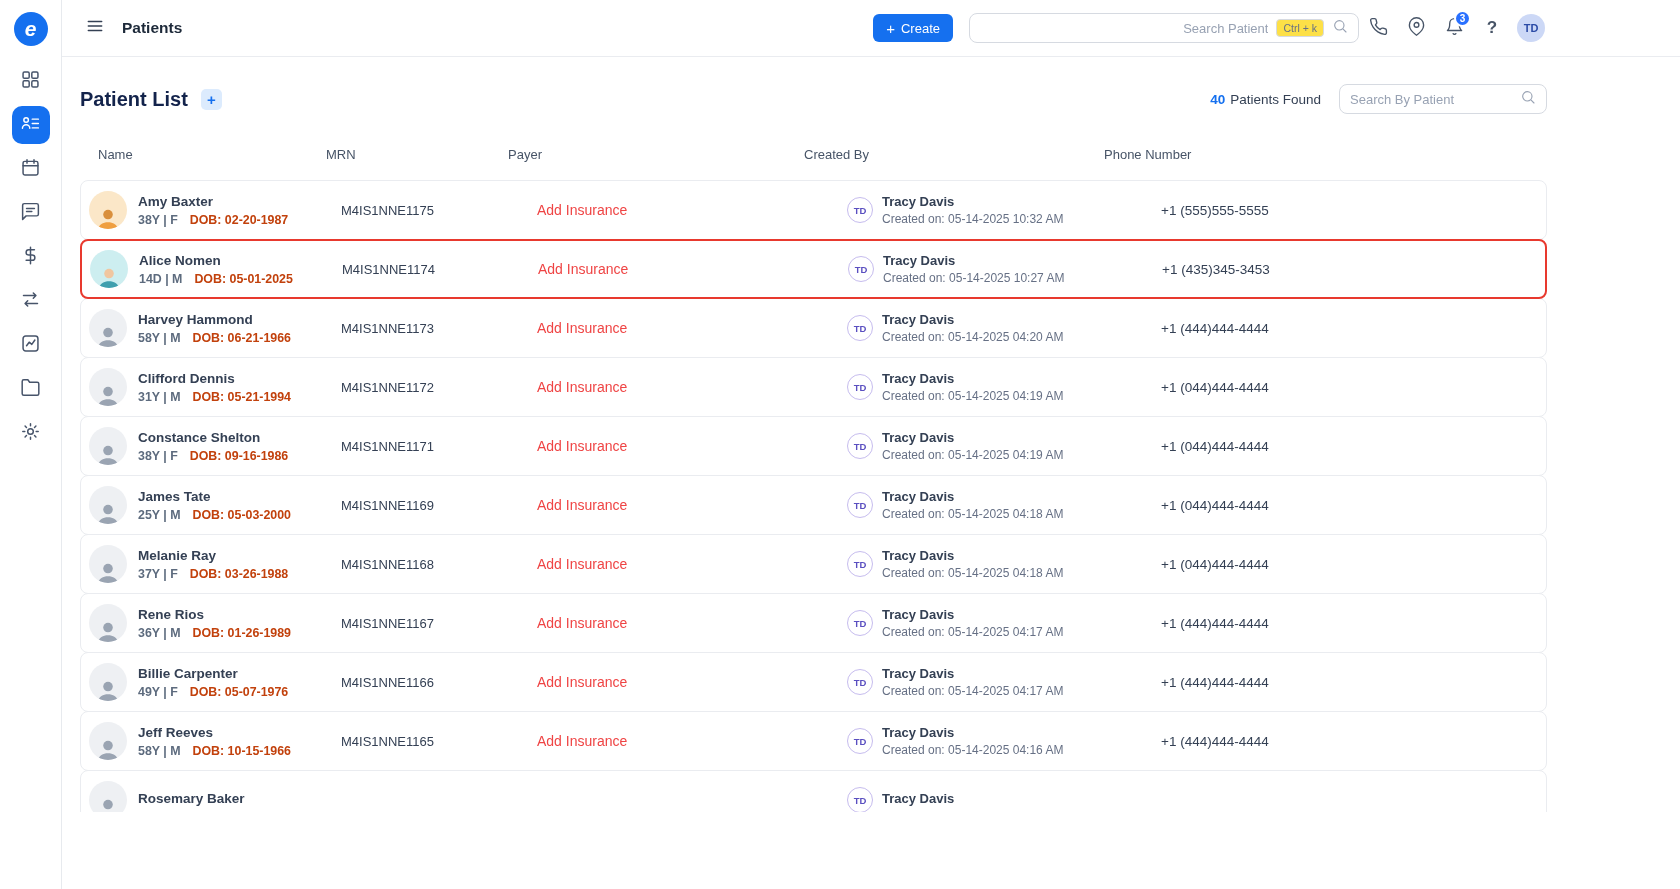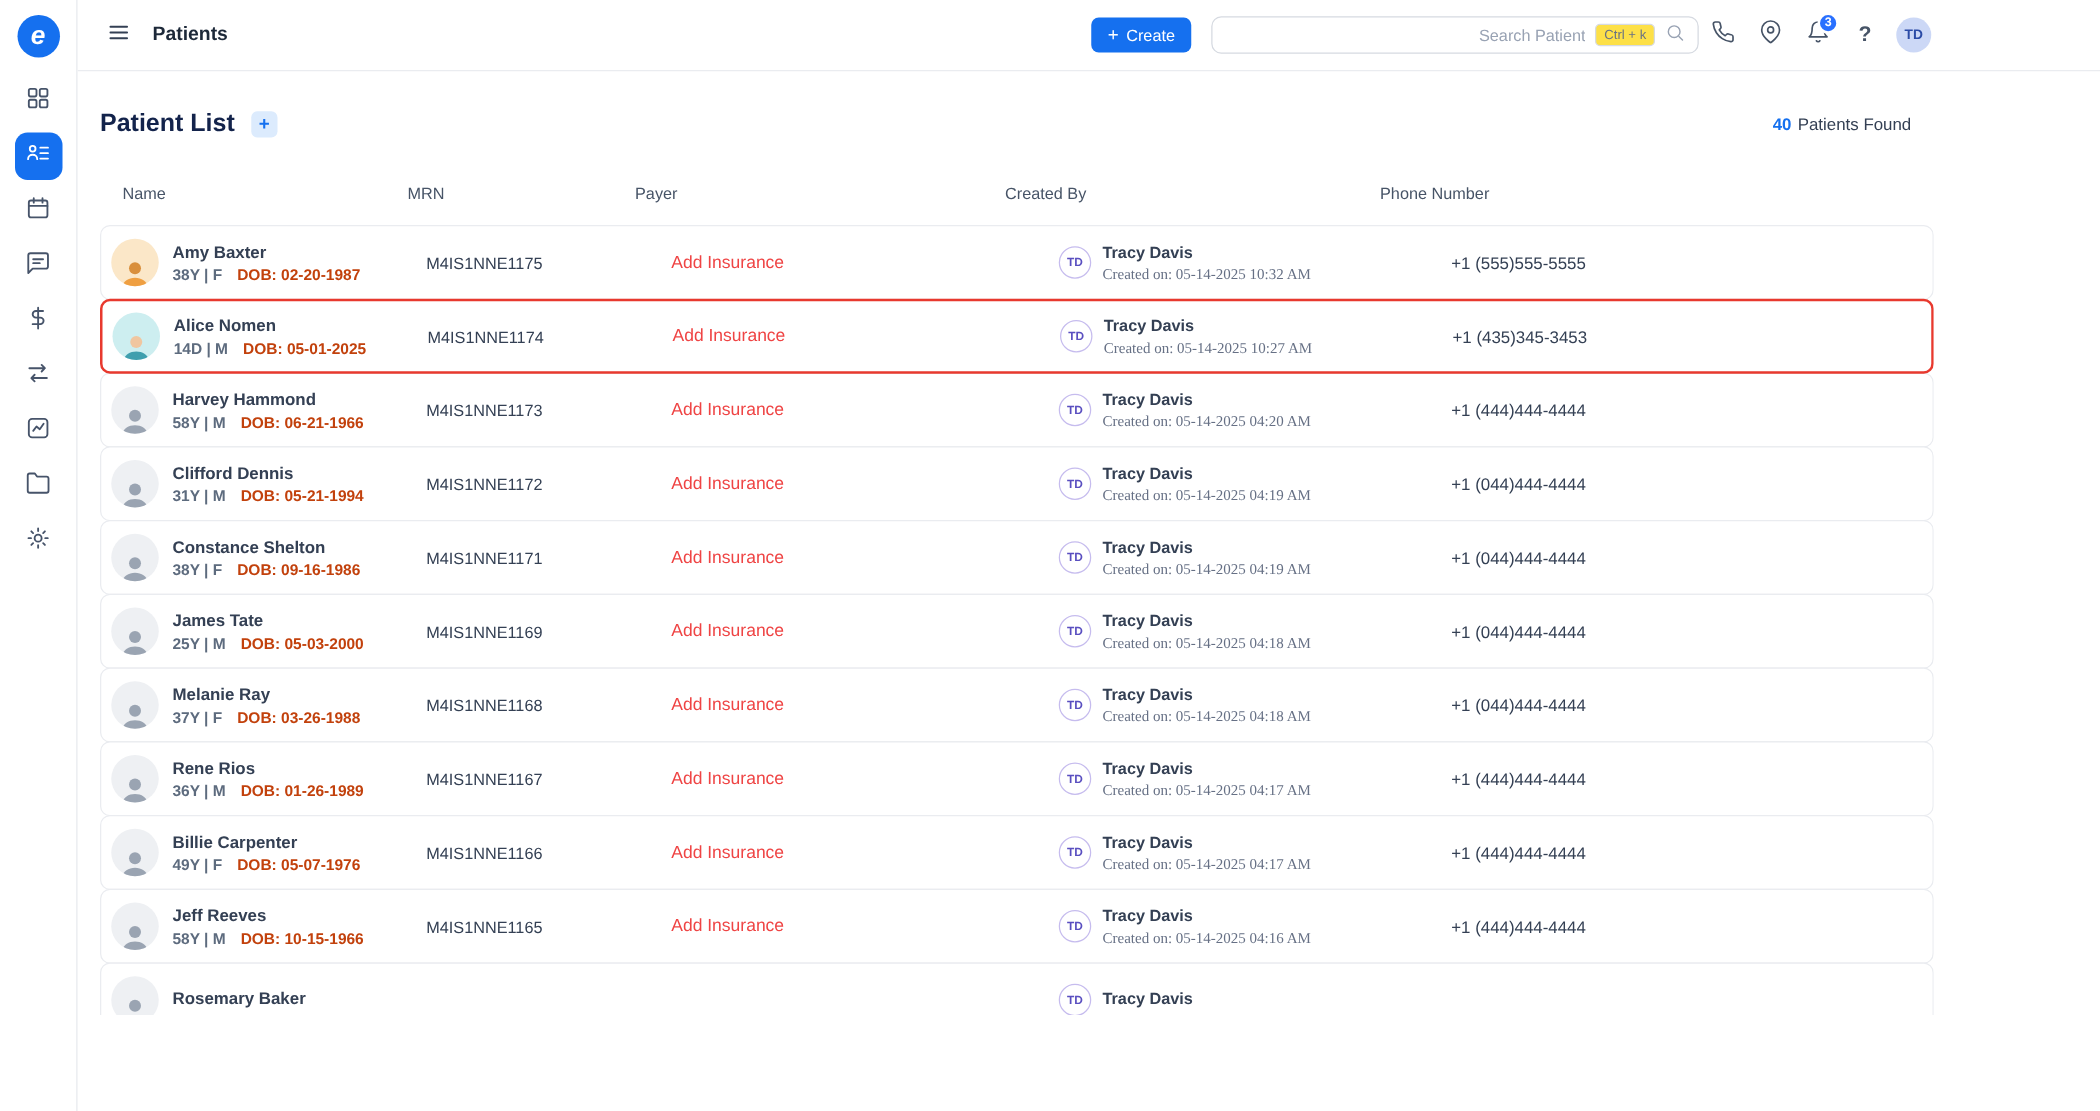--- a/index.html
+++ b/index.html
@@ -98,21 +98,21 @@
   .patient-sub .demo { color: #5d6b7e; font-weight: 600; }
   .patient-sub .dob { color: #c2410c; font-weight: 600; text-align: right; }
   .mrn-cell { font-size: 13px; color: #344054; font-weight: 500; }
   .add-insurance { font-size: 14px; color: #ef4444; font-weight: 500;
     text-decoration: none; cursor: pointer; }
   .created-cell { display: flex; align-items: center; gap: 9px; }
   .creator-badge { width: 26px; height: 26px; border-radius: 50%; border: 1px solid #c6bcee;
     color: #5a4fc0; font-size: 9.5px; font-weight: 700; display: flex; align-items: center;
     justify-content: center; flex: 0 0 26px; background: #fff; }
   .creator-name { font-size: 13px; font-weight: 700; color: #344054; }
-  .created-on { font-size: 12px; color: #667085; margin-top: 3px; font-family: Liberation Serif, serif; }
+  .created-on { font-size: 12px; color: #667085; margin-top: 3px; }
   .phone-cell { font-size: 13.5px; color: #344054; }
 </style>
 </head>
 <body>
 
 <nav class="sidebar">
   <div class="logo">e</div>
 
   <div class="nav-item">
     <span>
@@ -244,20 +244,29 @@
   <div class="user-avatar">TD</div>
 </header>
 
 <main class="main">
   <div class="page-header">
     <h1 class="page-title">Patient List</h1>
     <button class="add-chip">+</button>
     <div class="found">
       <span class="count">40</span><span>Patients Found</span>
     </div>
+    <div class="mini-search">
+      <input type="text" placeholder="Search By Patient" style="">
+      <span class="search-glyph">
+        <svg width="16" height="16" viewBox="0 0 24 24">
+            <circle cx="11" cy="11" r="7"></circle>
+            <path d="M21 21l-4.3-4.3"></path>
+          </svg>
+      </span>
+    </div>
   </div>
 
   <div class="table-header">
     <div>Name</div>
     <div>MRN</div>
     <div>Payer</div>
     <div>Created By</div>
     <div>Phone Number</div>
   </div>
 

